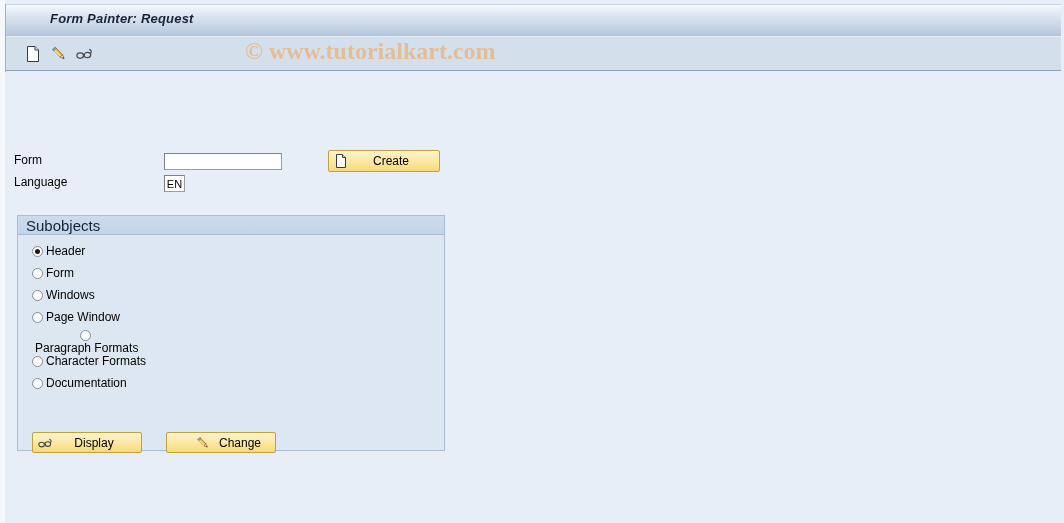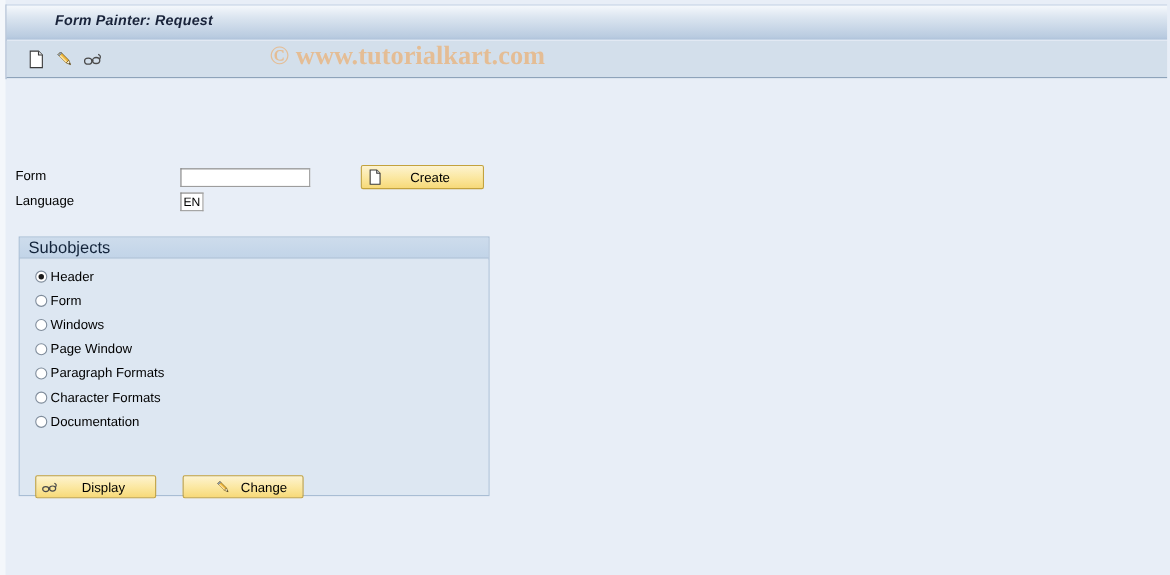--- a/index.html
+++ b/index.html
@@ -371,21 +371,21 @@
         <div class="radio-row" style="top:50px;">
           <span class="radio-mark"></span>
           <span class="radio-label">Windows</span>
         </div>
 
         <div class="radio-row" style="top:72px;">
           <span class="radio-mark"></span>
           <span class="radio-label">Page Window</span>
         </div>
 
-        <div class="radio-row" style="top:94px;">
+        <div class="radio-row" style="top:94px;flex-direction:column;">
           <span class="radio-mark"></span>
           <span class="radio-label">Paragraph Formats</span>
         </div>
 
         <div class="radio-row" style="top:116px;">
           <span class="radio-mark"></span>
           <span class="radio-label">Character Formats</span>
         </div>
 
         <div class="radio-row" style="top:138px;">

